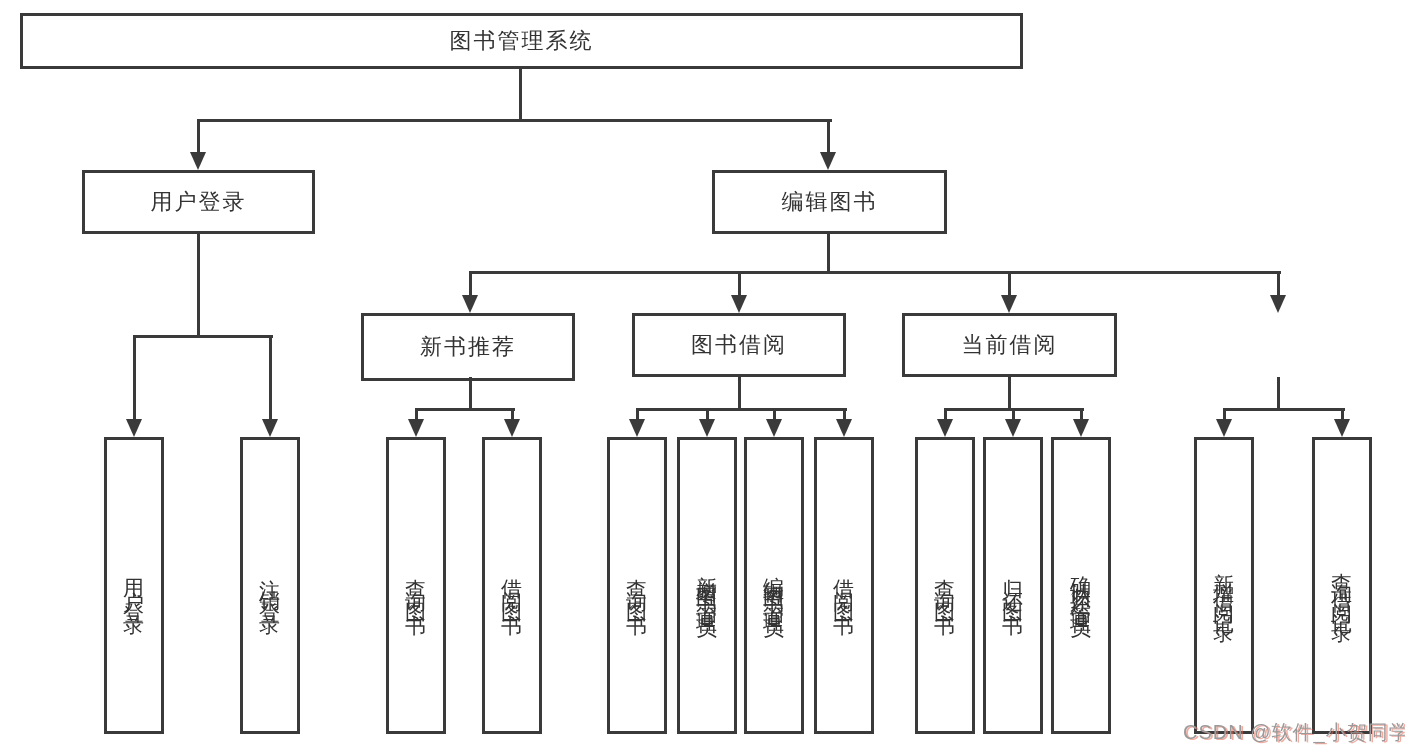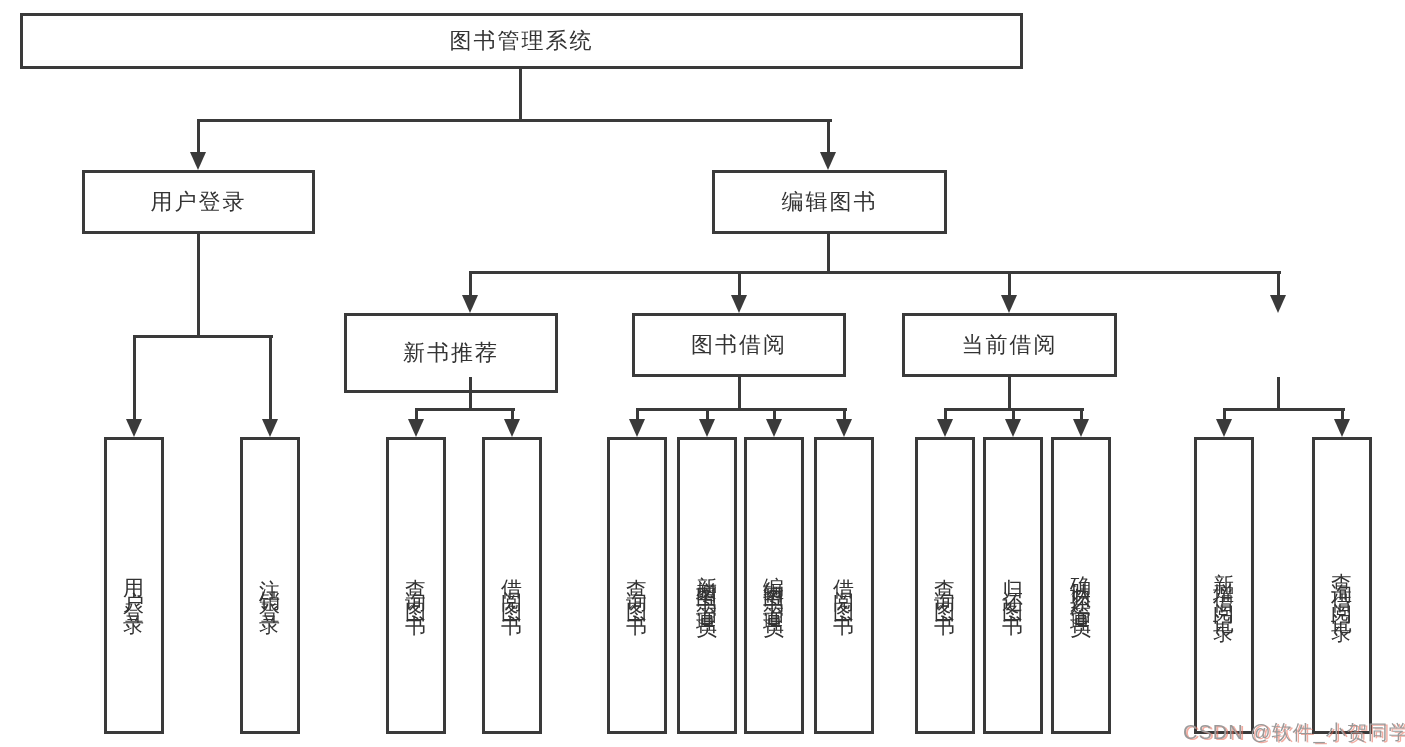--- a/index.html
+++ b/index.html
@@ -33,21 +33,21 @@
 </head>
 <body>
 
 <div class="canvas">
 
   <div class="node h" style="left:20px;top:13px;width:1003px;height:56px">图书管理系统</div>
 
   <div class="node h" style="left:82px;top:170px;width:233px;height:64px">用户登录</div>
   <div class="node h" style="left:712px;top:170px;width:235px;height:64px">编辑图书</div>
 
-  <div class="node h" style="left:344px;top:313px;width:214px;height:80px">新书推荐</div>
+  <div class="node h" style="left:361px;top:313px;width:214px;height:68px">新书推荐</div>
   <div class="node h" style="left:632px;top:313px;width:214px;height:64px">图书借阅</div>
   <div class="node h" style="left:902px;top:313px;width:215px;height:64px">当前借阅</div>
 
   <div class="node v ls4" style="left:104px;top:437px;width:60px;height:297px">用户登录</div>
   <div class="node v ls4" style="left:240px;top:437px;width:60px;height:297px">注销登录</div>
 
   <div class="node v ls4" style="left:386px;top:437px;width:60px;height:297px">查询图书</div>
   <div class="node v ls4" style="left:482px;top:437px;width:60px;height:297px">借阅图书</div>
 
   <div class="node v ls4" style="left:607px;top:437px;width:60px;height:297px">查询图书</div>

